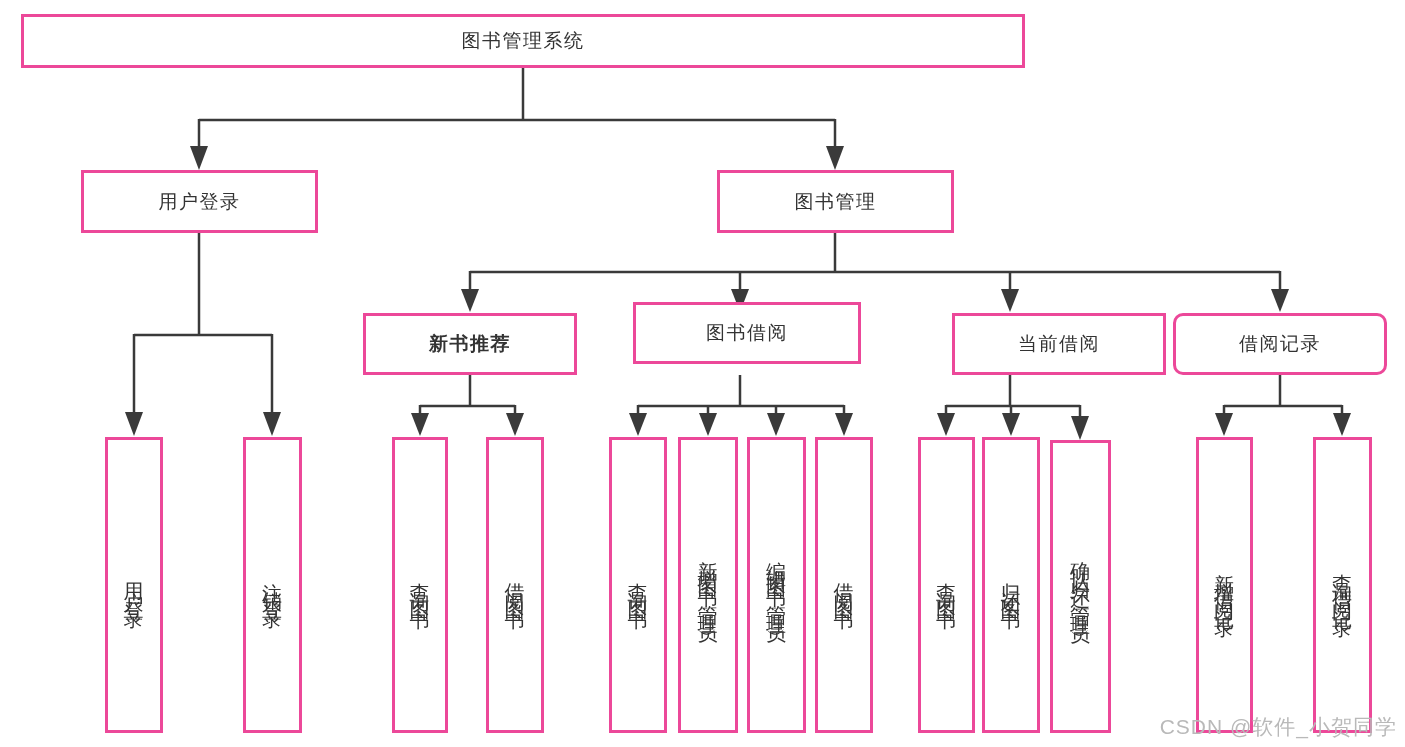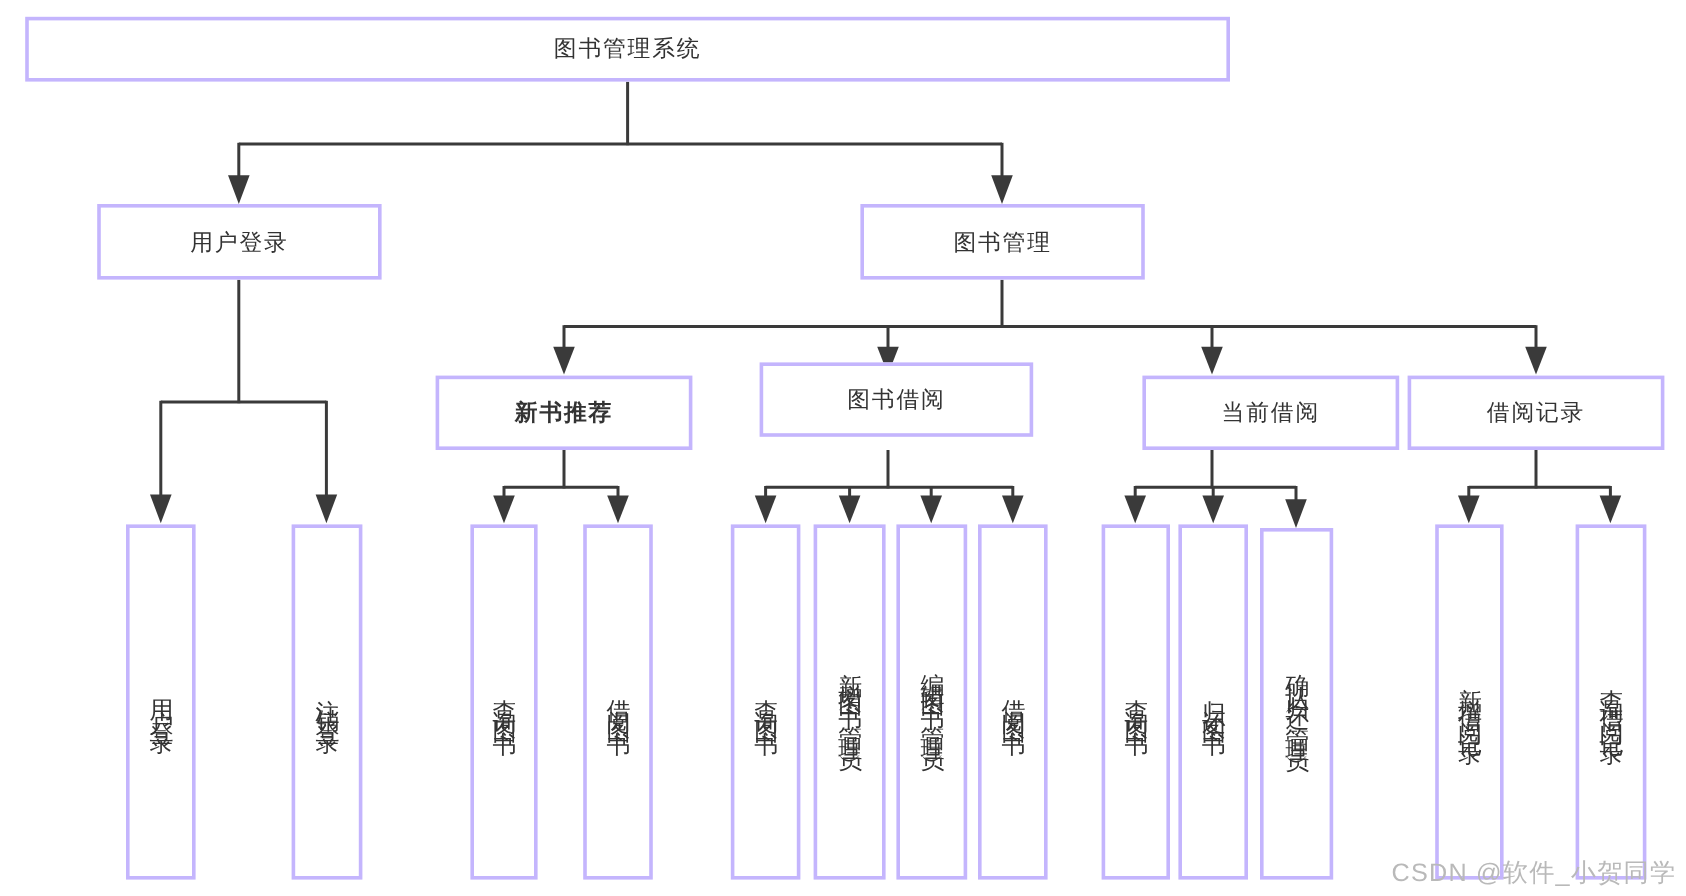--- a/index.html
+++ b/index.html
@@ -10,21 +10,21 @@
     font-family:"Liberation Sans","DejaVu Sans",sans-serif;
     color:#333333;
     overflow:hidden;
   }
   #connectors{position:absolute;left:0;top:0;}
   .cl{stroke:#3a3a3a;stroke-width:2.5;}
   .ca{fill:#3a3a3a;}
   .box{
     position:absolute;
     box-sizing:border-box;
-    border:3px solid #c4b5fd;
+    border:3px solid #ec4899;
     background:#ffffff;
     display:flex;
     align-items:center;
     justify-content:center;
   }
   .hbox{font-size:19px;letter-spacing:1.5px;}
   .vbox span{
     writing-mode:vertical-rl;
     text-orientation:mixed;
     font-size:20px;
@@ -121,21 +121,21 @@
 
   <div class="box hbox" style="left:363px;top:313px;width:214px;height:62px;font-weight:bold;">
     <span>新书推荐</span>
   </div>
   <div class="box hbox" style="left:633px;top:302px;width:228px;height:62px;">
     <span>图书借阅</span>
   </div>
   <div class="box hbox" style="left:952px;top:313px;width:214px;height:62px;">
     <span>当前借阅</span>
   </div>
-  <div class="box hbox" style="left:1173px;top:313px;width:214px;height:62px;">
+  <div class="box hbox" style="left:1173px;top:313px;width:214px;height:62px;border-radius:10px;">
     <span>借阅记录</span>
   </div>
 
   <div class="box vbox" style="left:105px;top:437px;width:58px;height:296px;">
     <span>用户登录</span>
   </div>
   <div class="box vbox" style="left:243px;top:437px;width:59px;height:296px;">
     <span>注销登录</span>
   </div>
 

